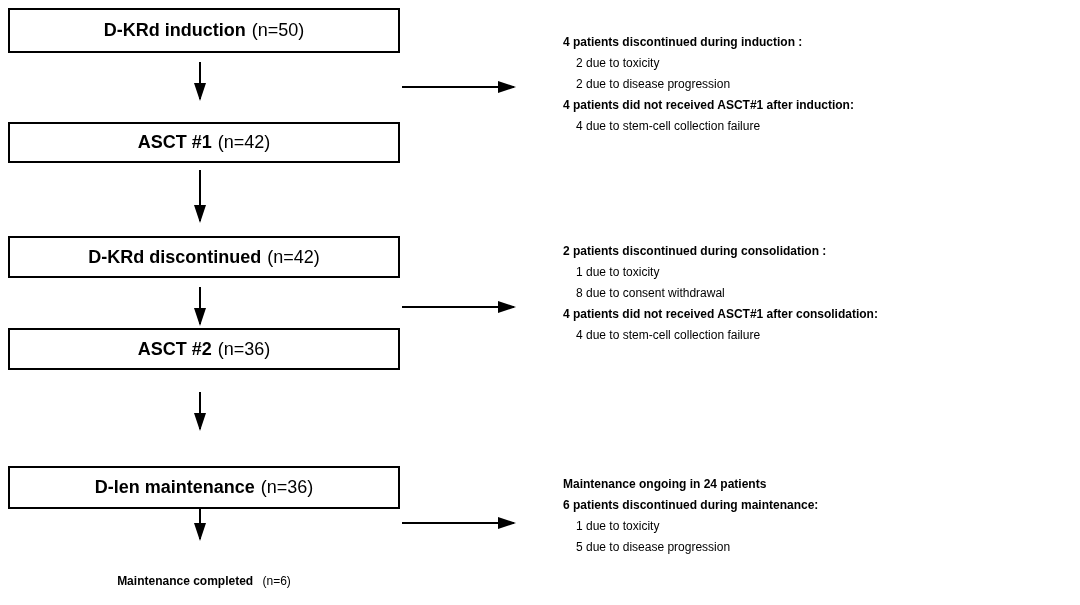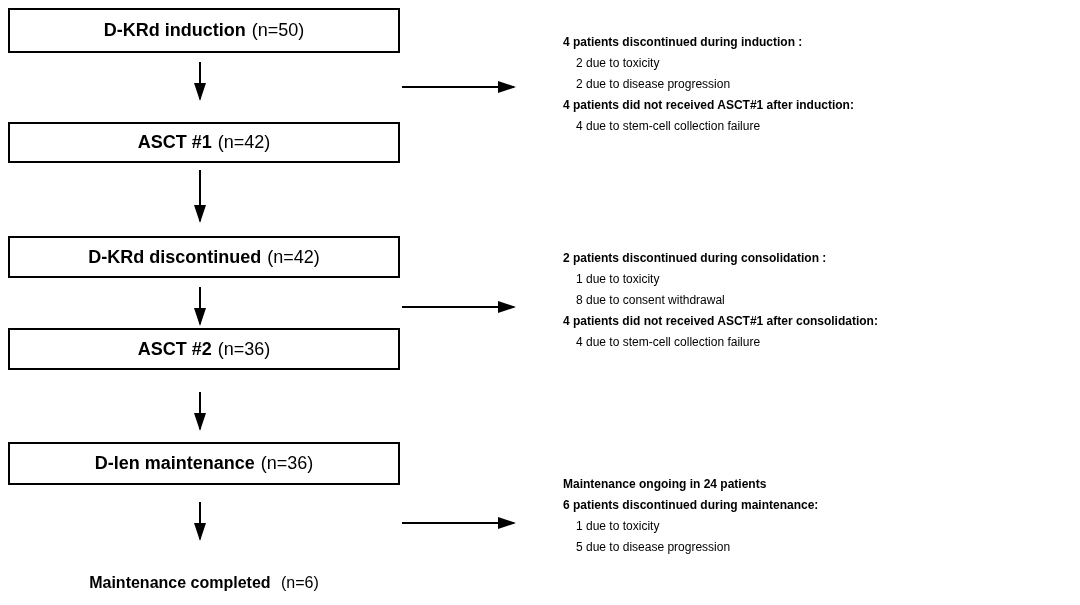--- a/index.html
+++ b/index.html
@@ -37,21 +37,21 @@
     white-space: nowrap;
   }
   .flow-box .b { font-weight: bold; }
   .flow-box .r { font-weight: normal; margin-left: 6px; }
   .terminal {
     position: absolute;
     left: 8px;
     width: 392px;
     top: 574px;
     text-align: center;
-    font-size: 16px;
+    font-size: 12px;
     white-space: nowrap;
   }
   .terminal .b { font-weight: bold; }
   .terminal .r { font-weight: normal; margin-left: 6px; }
   .ann {
     position: absolute;
     left: 563px;
     width: 500px;
     font-size: 12px;
     line-height: 21px;
@@ -97,39 +97,39 @@
   <div class="flow-box" style="top:236px;height:42px">
     <span class="b">D-KRd discontinued</span>
     <span class="r">(n=42)</span>
   </div>
 
   <div class="flow-box" style="top:328px;height:42px">
     <span class="b">ASCT #2</span>
     <span class="r">(n=36)</span>
   </div>
 
-  <div class="flow-box" style="top:442px;height:43px">
+  <div class="flow-box" style="top:466px;height:43px">
     <span class="b">D-len maintenance</span>
     <span class="r">(n=36)</span>
   </div>
 
   <div class="terminal">
     <span class="b">Maintenance completed</span>
     <span class="r">(n=6)</span>
   </div>
 
   <div class="ann" style="top:32px">
     <div class="line bold">4 patients discontinued during induction :</div>
     <div class="line ind">2 due to toxicity</div>
     <div class="line ind">2 due to disease progression</div>
     <div class="line bold">4 patients did not received ASCT#1 after induction:</div>
     <div class="line ind">4 due to stem-cell collection failure</div>
   </div>
 
-  <div class="ann" style="top:248px">
+  <div class="ann" style="top:241px">
     <div class="line bold">2 patients discontinued during consolidation :</div>
     <div class="line ind">1 due to toxicity</div>
     <div class="line ind">8 due to consent withdrawal</div>
     <div class="line bold">4 patients did not received ASCT#1 after consolidation:</div>
     <div class="line ind">4 due to stem-cell collection failure</div>
   </div>
 
   <div class="ann" style="top:474px">
     <div class="line bold">Maintenance ongoing in 24 patients</div>
     <div class="line bold">6 patients discontinued during maintenance:</div>

